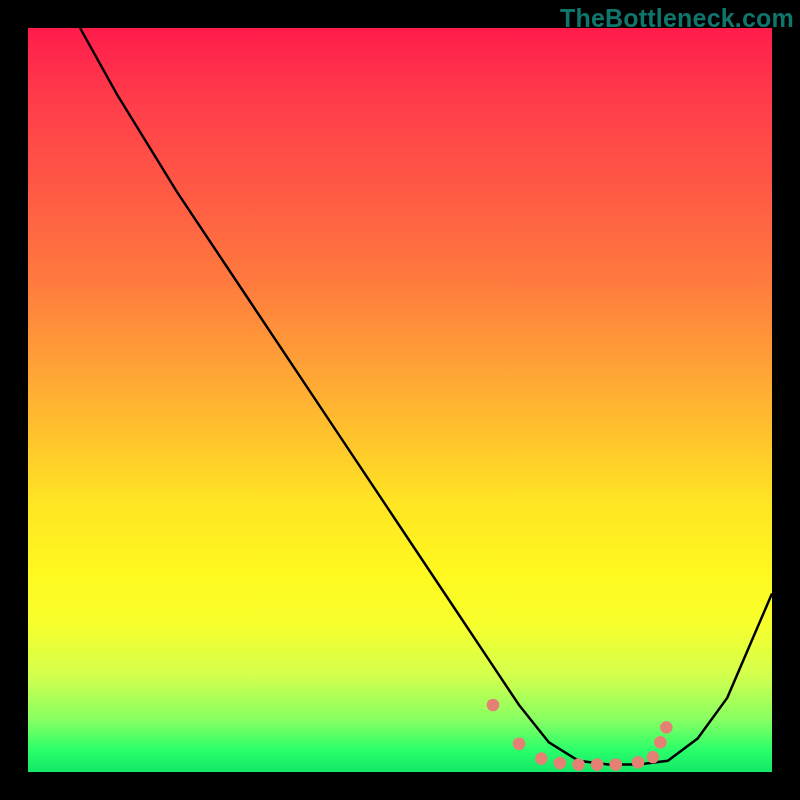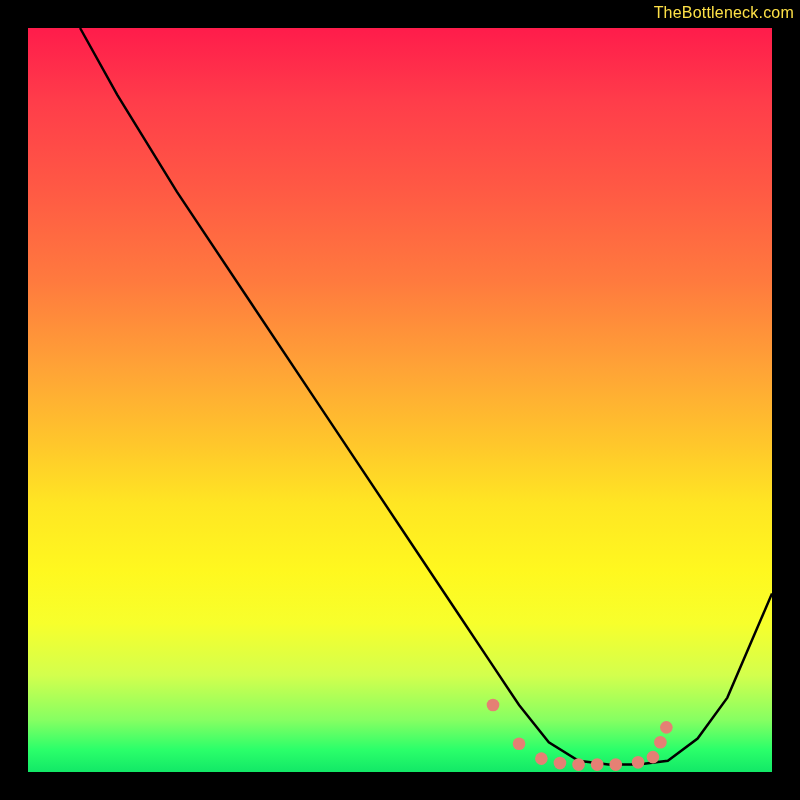--- a/index.html
+++ b/index.html
@@ -8,23 +8,23 @@
     height: 800px;
     background: #000000;
     position: relative;
     font-family: Arial, Helvetica, sans-serif;
     overflow: hidden;
   }
   .watermark {
     position: absolute;
     top: 4px;
     right: 6px;
-    color: #fde047;
-    font-size: 16px;
-    font-weight: 400;
+    color: #0f766e;
+    font-size: 25px;
+    font-weight: 700;
     z-index: 10;
     letter-spacing: 0.2px;
   }
   .plot-area {
     position: absolute;
     left: 28px;
     top: 28px;
     width: 744px;
     height: 744px;
     background: linear-gradient(

